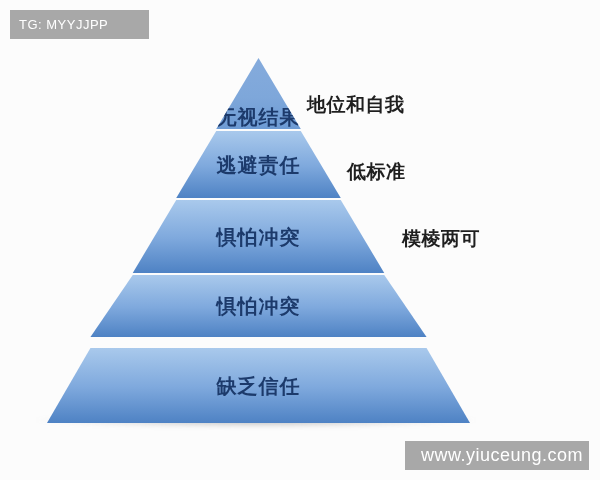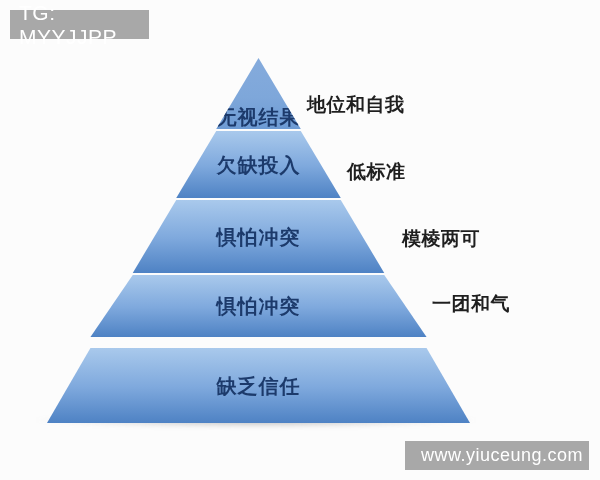--- a/index.html
+++ b/index.html
@@ -15,21 +15,21 @@
   
   .badge {
     position: absolute;
     background: #a8a8a8;
     color: #ffffff;
     font-family: "Liberation Sans", sans-serif;
     display: flex;
     align-items: center;
     letter-spacing: 0.5px;
   }
-  .badge-top { left: 10px; top: 10px; width: 139px; height: 29px; font-size: 21px; padding-left: 9px; }
+  .badge-top { left: 10px; top: 10px; width: 139px; height: 29px; font-size: 13px; padding-left: 9px; }
   .badge-bottom { left: 405px; top: 441px; width: 184px; height: 29px; font-size: 18px; padding-left: 16px; }
 
   
   .pyramid {
     position: absolute;
     left: 47px; top: 58px;
     width: 423px; height: 365px;
   }
   .ground-shadow {
     position: absolute;
@@ -91,35 +91,34 @@
     <span>TG: MYYJJPP</span>
   </div>
 
   <div class="ground-shadow"></div>
 
   <div class="pyramid">
     <div class="tier tier-1">
       <span class="tier-label">无视结果</span>
     </div>
     <div class="tier tier-2">
-      <span class="tier-label">欠缺投入</span>
+      <span class="tier-label">逃避责任</span>
     </div>
     <div class="tier tier-3">
       <span class="tier-label">惧怕冲突</span>
     </div>
     <div class="tier tier-4">
       <span class="tier-label">惧怕冲突</span>
     </div>
     <div class="tier tier-5">
       <span class="tier-label">缺乏信任</span>
     </div>
   </div>
 
   <div class="annotation annotation-1">地位和自我</div>
   <div class="annotation annotation-2">低标准</div>
   <div class="annotation annotation-3">模棱两可</div>
-  <div class="annotation annotation-4">一团和气</div>
 
   <div class="badge badge-bottom">
     <span>www.yiuceung.com</span>
   </div>
 
 </div>
 
 </body></html>

